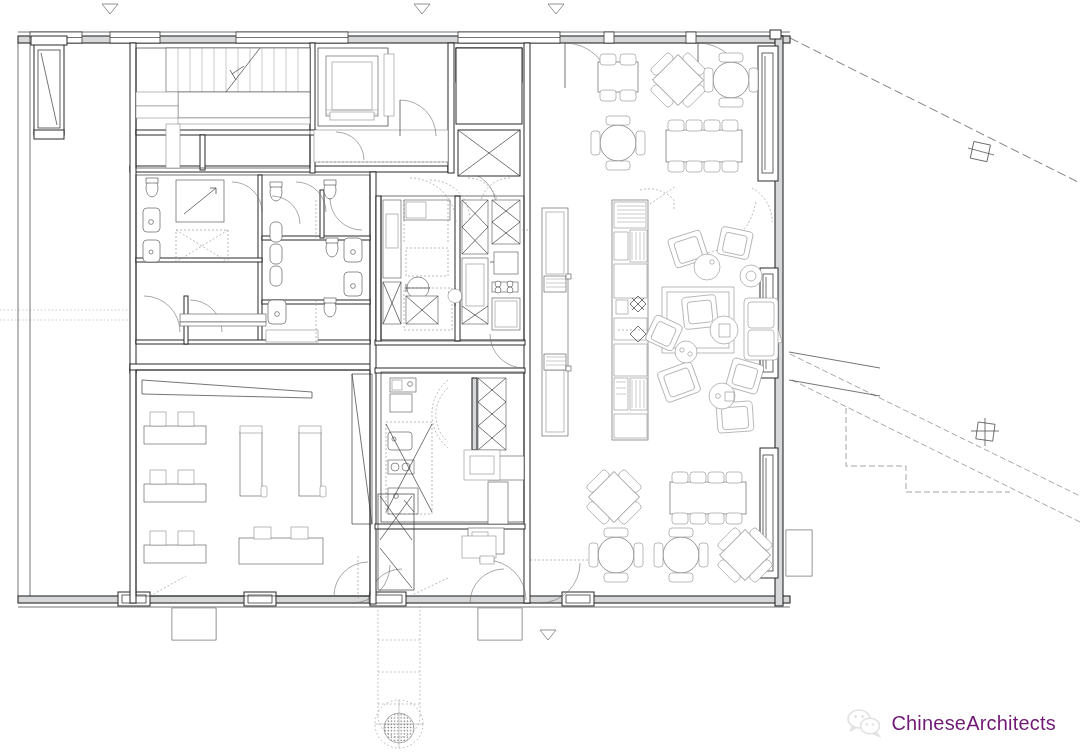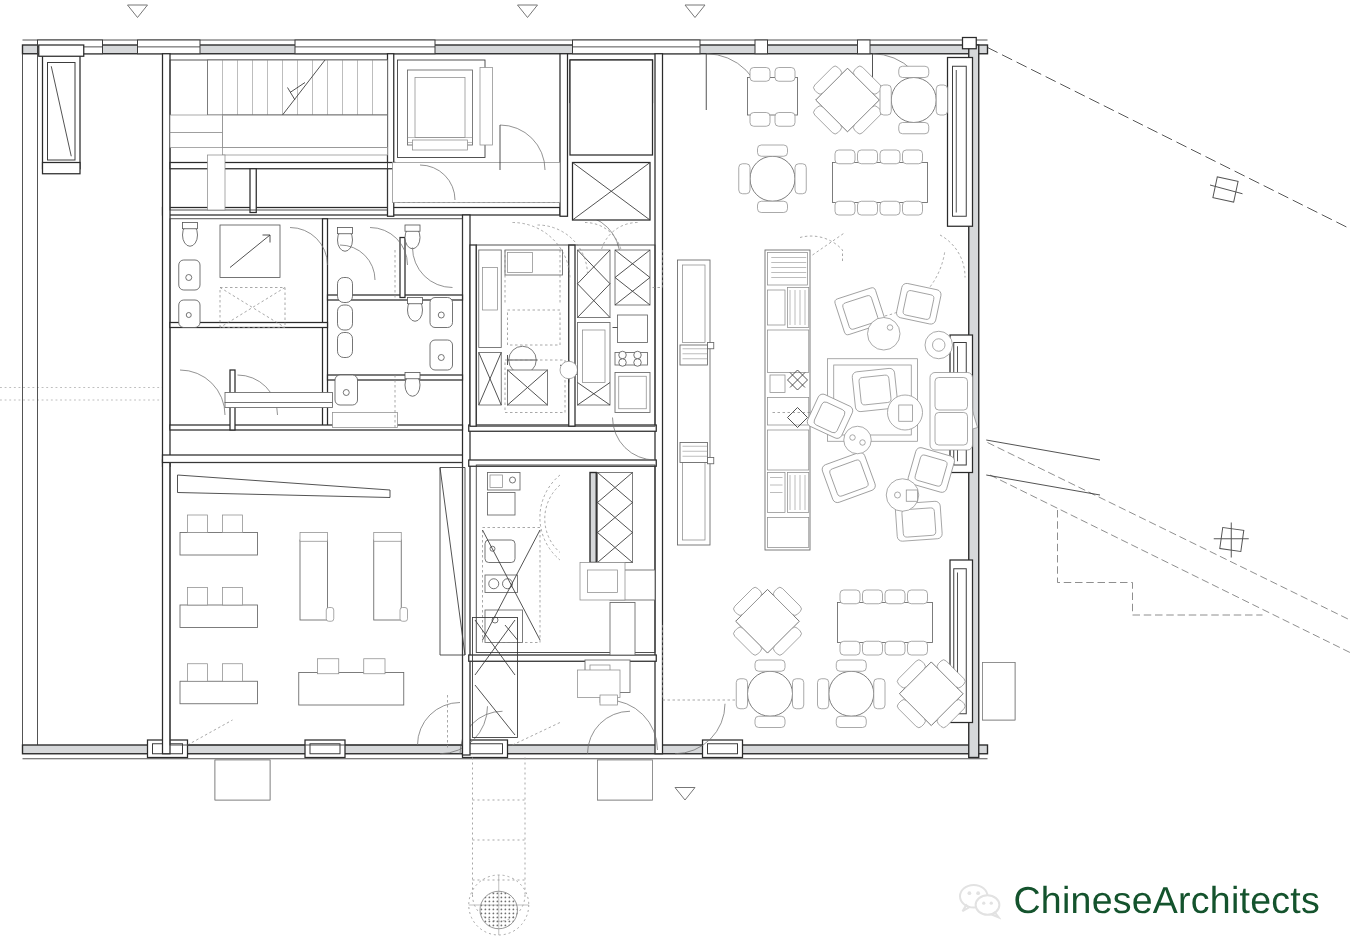--- a/index.html
+++ b/index.html
@@ -52,22 +52,22 @@
     position: absolute;
     right: 24px;
     bottom: 18px;
     display: flex;
     align-items: center;
     gap: 10px;
     pointer-events: none;
   }
   #watermark .wm-text {
     font-family: "Liberation Sans", sans-serif;
-    font-size: 30px;
-    color: #14532d;
+    font-size: 20px;
+    color: #701a75;
     letter-spacing: 0.2px;
     white-space: nowrap;
   }
   #watermark .wm-icon { width: 34px; height: 30px; display: block; }
 </style>
 </head>
 <body>
 
 <div id="plan-root">
 

